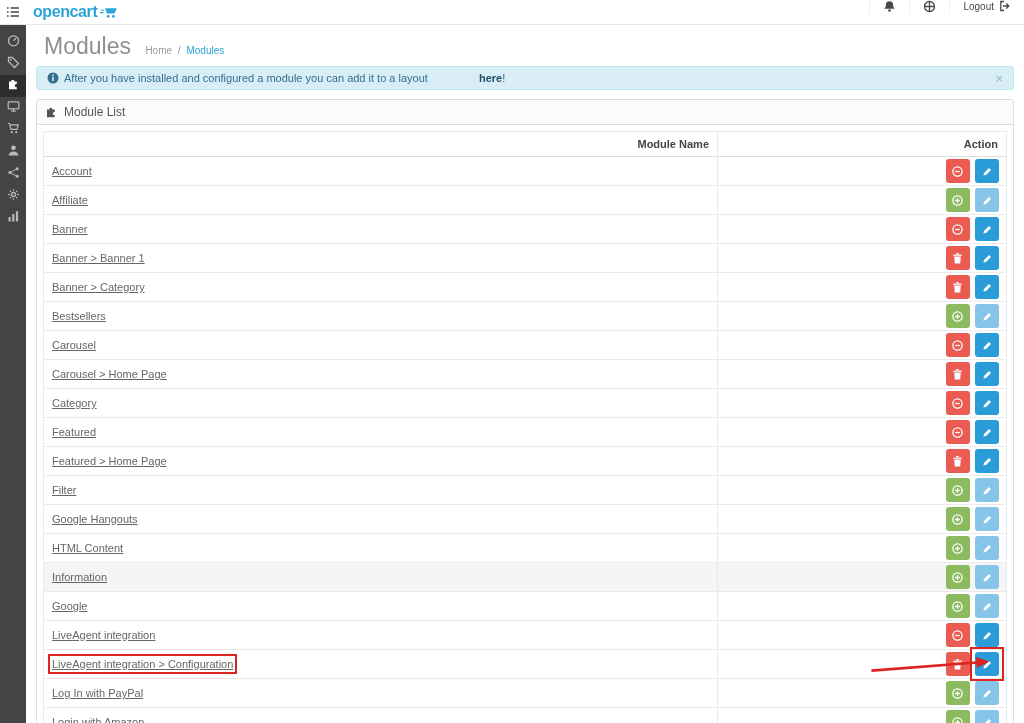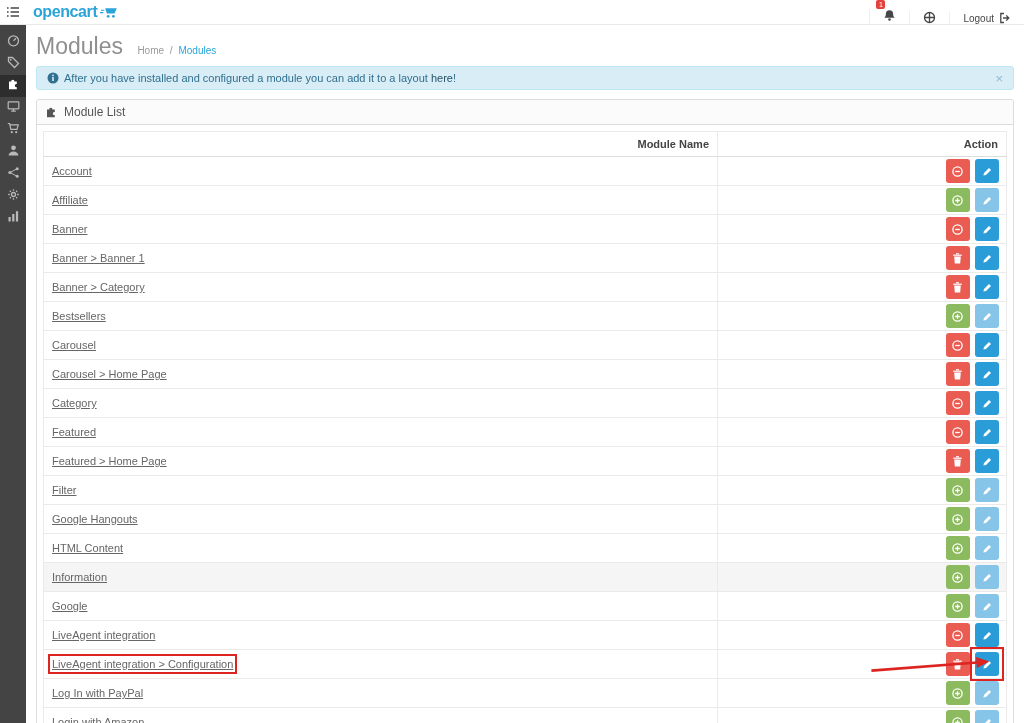--- a/index.html
+++ b/index.html
@@ -6,47 +6,47 @@
   html,body { width:1024px; height:723px; overflow:hidden; background:#fff;
     font-family:"Liberation Sans","DejaVu Sans",sans-serif; position:relative; }
 
   
   .topbar { height:25px; background:#fff; border-bottom:1px solid #e9e9e9;
     display:flex; align-items:center; position:relative; z-index:3; }
   .hamburger { width:26px; height:25px; display:flex; align-items:center; justify-content:center;
     color:#474747; cursor:pointer; }
   .logo { margin-left:7px; display:flex; align-items:center; gap:3px; cursor:pointer; }
   .logo-text { color:#2ba4d9; font-weight:bold; font-size:16px; letter-spacing:-0.4px;text-align:center; }
-  .topbar-right { margin-left:auto; display:flex; align-items:flex-end; height:100%; }
+  .topbar-right { margin-left:auto; display:flex; align-items:flex-start; height:100%; }
   .topbar-item { display:flex; align-items:center; padding:0 13px; border-left:1px solid #efefef;
     color:#474747; font-size:10px; cursor:pointer; position:relative; }
   .bell-wrap { position:relative; }
   .badge { position:absolute; top:-9px; left:-7px; background:#e4413c; color:#fff;
     font-size:7px; line-height:9px; min-width:9px; text-align:center; border-radius:2px; padding:0 1px; }
   .logout-label { margin-right:5px; }
 
   
   .sidebar { position:absolute; left:0; top:25px; width:26px; bottom:0; background:#444444; z-index:2; }
   .side-item { height:22px; display:flex; align-items:center; justify-content:center;
     color:#b9b9b9; cursor:pointer; }
   .side-item:first-child { margin-top:6px; }
   .side-item.active { background:#2d2d2d; color:#ffffff; }
 
   
   .main { margin-left:26px; padding:0 10px; position:relative; z-index:1; }
-  .page-header { padding:8px 0 5px; }
+  .page-header { padding:8px 0 5px;margin-left:8px; }
   .page-title { display:inline-block; font-size:23px; font-weight:400; color:#8f8f8f; }
   .breadcrumb { display:inline-block; margin-left:10px; font-size:10px; color:#9a9a9a; }
   .breadcrumb .bc-link { color:#2ba4d9; cursor:pointer; text-decoration:none; }
   .bc-sep { margin:0 3px; color:#9a9a9a; }
 
   .alert { background:#d9edf7; border:1px solid #bce8f1; color:#31708f; font-size:11px;
     border-radius:3px; padding:5px 10px; display:flex; align-items:center; margin:1px 0 9px; }
   .alert-icon { margin-right:5px; display:flex; }
-  .alert a { color:#245269; font-weight:normal; cursor:pointer; text-decoration:none; }
+  .alert a { color:#245269; font-weight:bold; cursor:pointer; text-decoration:none;margin-left:48px; }
   .alert-close { margin-left:auto; color:#8fb9ca; font-size:13px; line-height:11px; cursor:pointer; }
 
   .panel { border:1px solid #ddd; border-radius:3px; background:#fff; }
   .panel-heading { background:#fbfbfb; border-bottom:1px solid #ddd; padding:5px 8px;
     font-size:12px; color:#555; display:flex; align-items:center; gap:6px;
     border-radius:3px 3px 0 0; }
   .panel-body { padding:6px; }
 
   table.list { width:100%; border-collapse:collapse; font-size:11px; color:#666;
     border:1px solid #ddd; }

